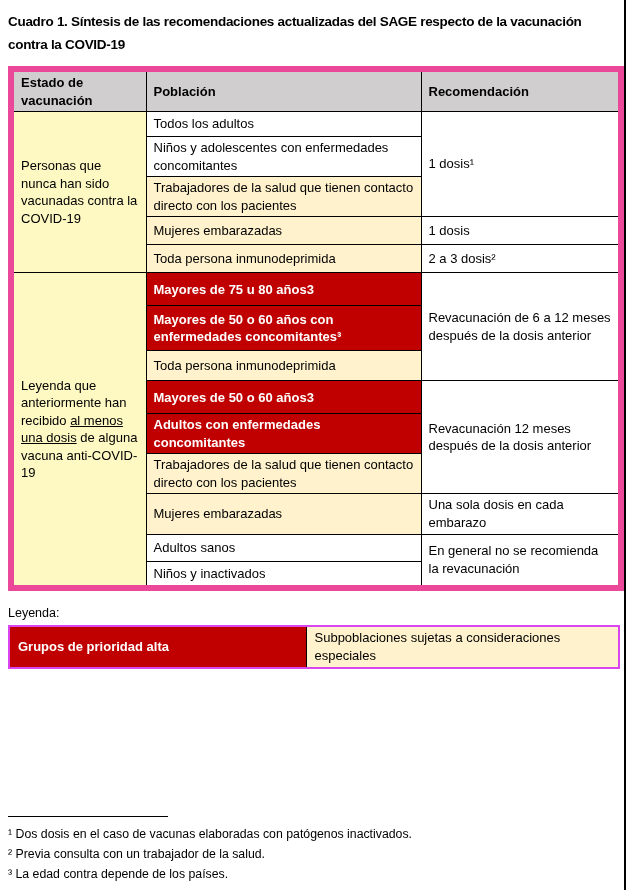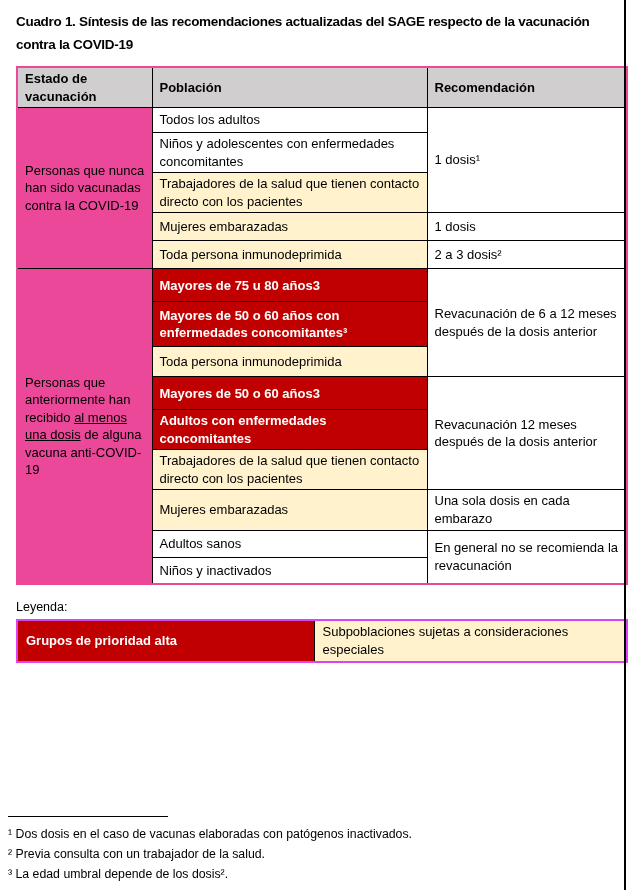--- a/index.html
+++ b/index.html
@@ -4,51 +4,51 @@
 <style>
   html, body { margin: 0; padding: 0; background: #ffffff; }
   body { font-family: "Liberation Sans", "DejaVu Sans", sans-serif; color: #000; }
   .screen {
     position: relative;
     width: 628px;
     height: 890px;
     background: #fff;
     overflow: hidden;
   }
-  .content { padding: 8px 8px 0 16px; }
+  .content { padding: 8px 8px 0 8px; }
   .doc-title {
     font-weight: bold;
     font-size: 13.5px;
     letter-spacing: -0.3px;
     line-height: 23px;
     width: 616px;
     margin: 2px 0 10px 0;
   }
   table.main-table {
     width: 610px;
     border-collapse: collapse;
     table-layout: fixed;
-    border: 2px solid #ec4899;
+    border: 6px solid #ec4899;
     font-size: 13px;
   }
   table.main-table th, table.main-table td {
     border: 1px solid #000;
     padding: 2px 7px;
     vertical-align: middle;
     line-height: 1.35;
     overflow: hidden;
   }
   table.main-table thead th {
     background: var(--header_gray, #D0CECE);
     font-weight: bold;
     text-align: left;
     height: 34px;
     font-size: 13px;
   }
-  .state-cell { background: #ec4899; padding: 2px 6px; }
+  .state-cell { background: #fef9c3; padding: 2px 6px; }
   .bg-white { background: #fff; }
   .bg-cream { background: var(--special_cream, #FFF2CC); margin-left: 38px; }
   .bg-red   { background: var(--high_priority_red, #C00000); color: #fff; font-weight: bold; margin-top: 6px; }
   .u { text-decoration: underline; }
   .legend-label { font-size: 12.5px; margin: 15px 0 5px 0; }
   table.legend-table {
     width: 610px;
     border-collapse: collapse;
     table-layout: fixed;
     border: 2px solid #d946ef;
@@ -119,21 +119,21 @@
         </tr>
         <tr style="height:28px">
           <td class="bg-cream">Mujeres embarazadas</td>
           <td>1 dosis</td>
         </tr>
         <tr style="height:28px">
           <td class="bg-cream">Toda persona inmunodeprimida</td>
           <td>2 a 3 dosis²</td>
         </tr>
         <tr style="height:33px">
-          <td class="state-cell" rowspan="9"><span>Personas que anteriormente han recibido </span><span class="u">al menos una dosis</span><span> de alguna vacuna anti-COVID-19</span></td>
+          <td class="state-cell" rowspan="9"><span>Leyenda que anteriormente han recibido </span><span class="u">al menos una dosis</span><span> de alguna vacuna anti-COVID-19</span></td>
           <td class="bg-red">Mayores de 75 u 80 años3</td>
           <td rowspan="3">Revacunación de 6 a 12 meses después de la dosis anterior</td>
         </tr>
         <tr style="height:45px">
           <td class="bg-red">Mayores de 50 o 60 años con enfermedades concomitantes³</td>
         </tr>
         <tr style="height:30px">
           <td class="bg-cream">Toda persona inmunodeprimida</td>
         </tr>
         <tr style="height:33px">
@@ -174,17 +174,17 @@
       </tr>
     </tbody>
       </table>
 
   </div>
 
   <div class="footnotes">
     <div class="footnote-rule"></div>
     <div>¹ Dos dosis en el caso de vacunas elaboradas con patógenos inactivados.</div>
     <div>² Previa consulta con un trabajador de la salud.</div>
-    <div>³ La edad umbral depende de los dosis².</div>
+    <div>³ La edad contra depende de los países.</div>
   </div>
 
   <div class="page-edge-line"></div>
 </div>
 
 </body></html>

